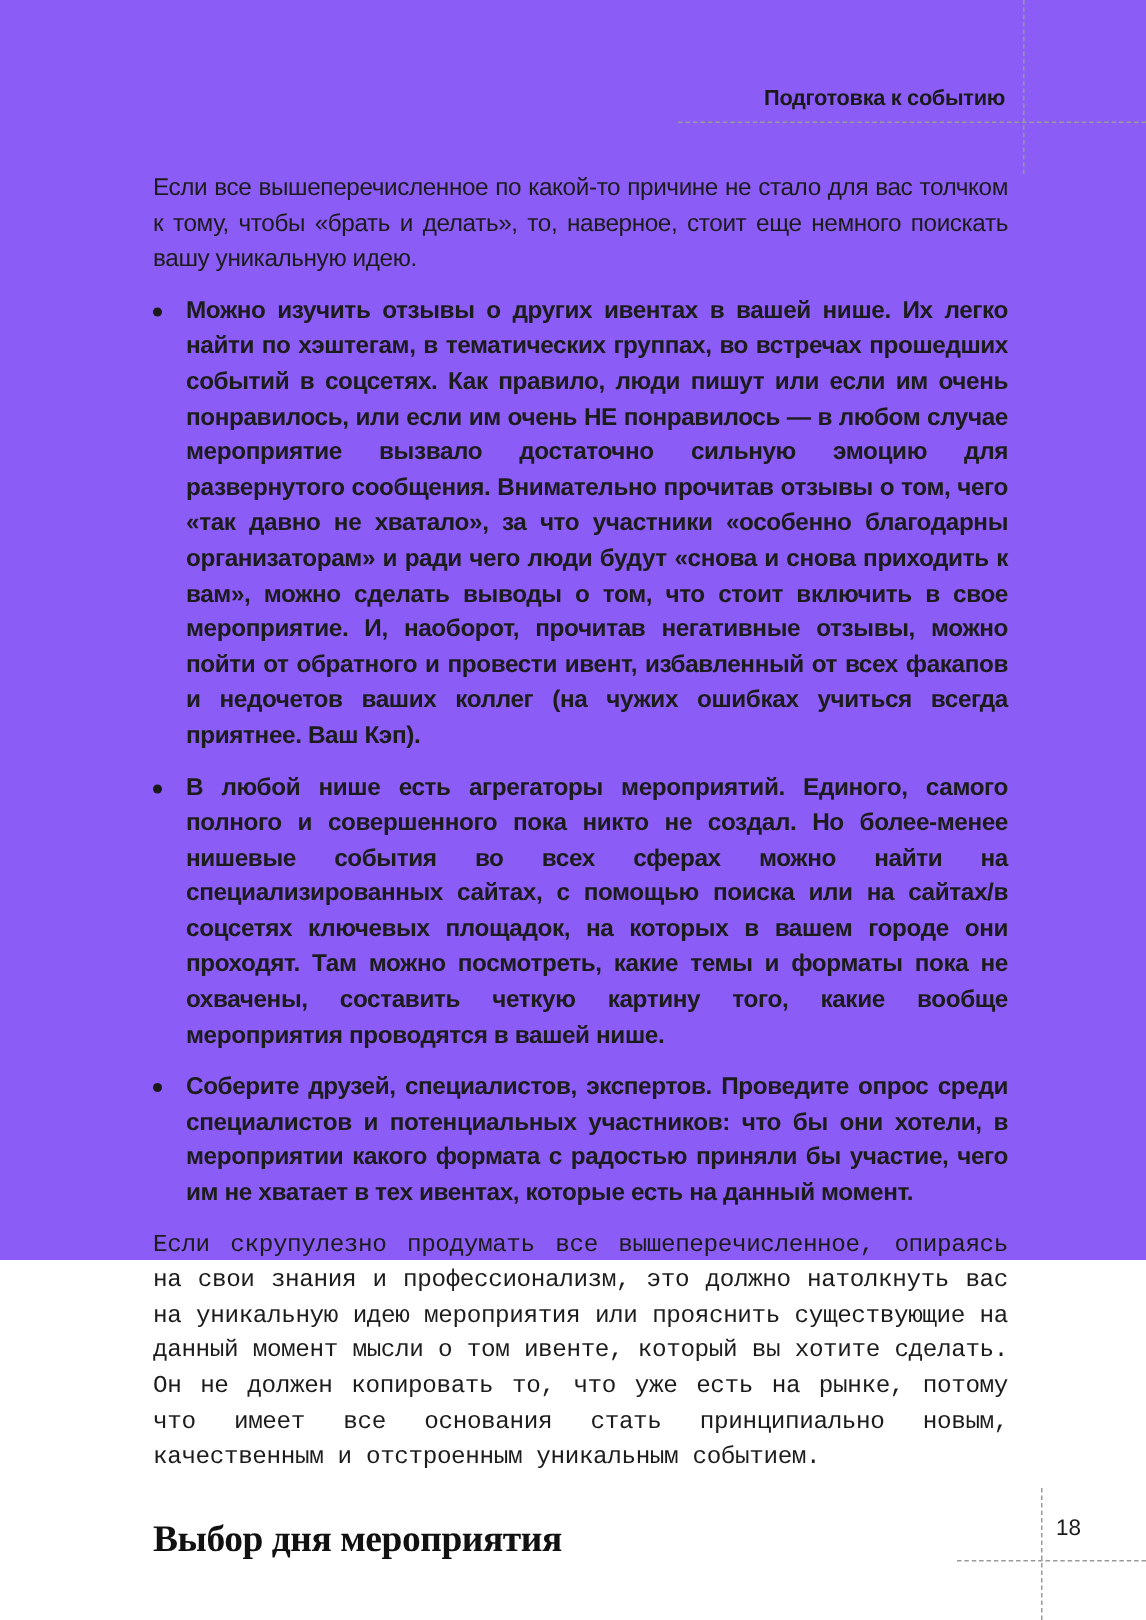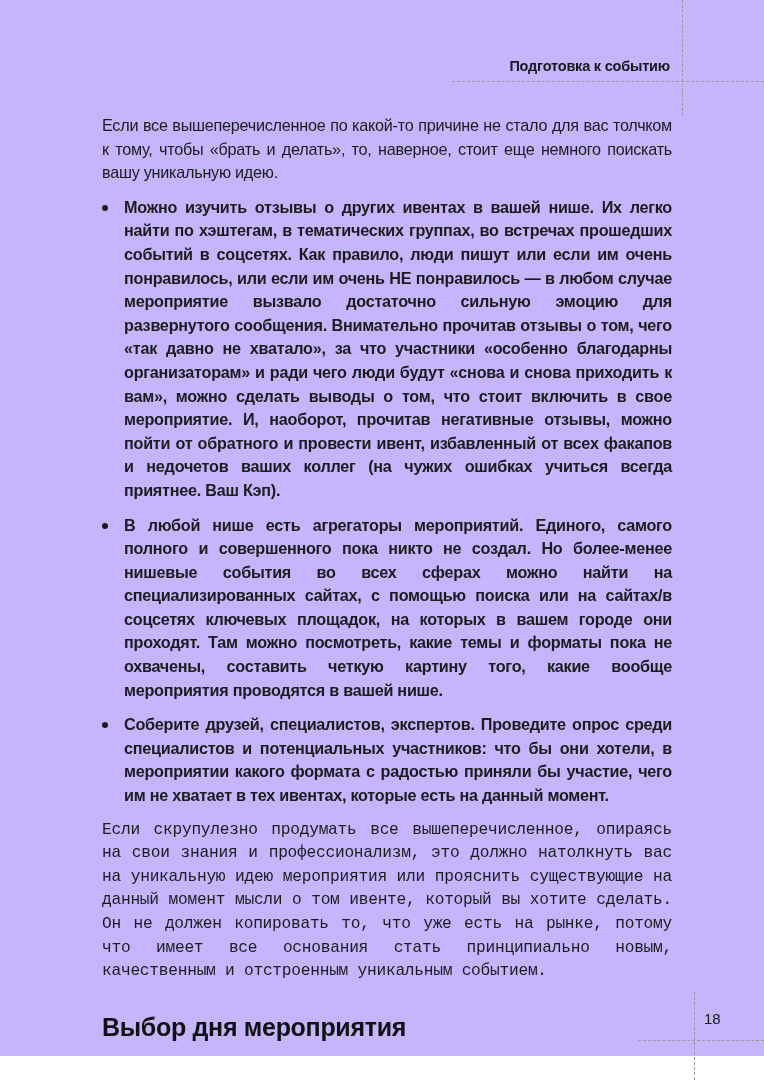--- a/index.html
+++ b/index.html
@@ -11,22 +11,22 @@
       width: 764px;
       height: 1080px;
       position: relative;
       overflow: hidden;
       font-family: "Liberation Sans", "DejaVu Sans", sans-serif;
       color: #1a1a1a;
     }
     .page {
       position: absolute;
       left: 0; top: 0;
-      width: 764px; height: 1056px;
-      background: #c4b5fd;
+      width: 764px; height: 840px;
+      background: #8b5cf6;
     }
     
     .guide-h {
       position: absolute;
       height: 0;
       border-top: 1.5px dashed #9a9a9a;
     }
     .guide-v {
       position: absolute;
       width: 0;
@@ -81,20 +81,21 @@
       background: #1a1a1a;
     }
     .para-conclusion { margin-bottom: 0; font-family: Liberation Mono, monospace; }
     .section-heading {
       margin: 28px 0 10px 0 !important;
       font-size: 25px;
       line-height: 30px;
       font-weight: bold;
       color: #111111;
       letter-spacing: -0.3px;
+      font-family: Liberation Serif, serif;
     }
     .page-number {
       position: absolute;
       left: 704px;
       top: 1010px;
       font-size: 15px;
       color: #1a1a1a;
     }
   </style>
 </head>

